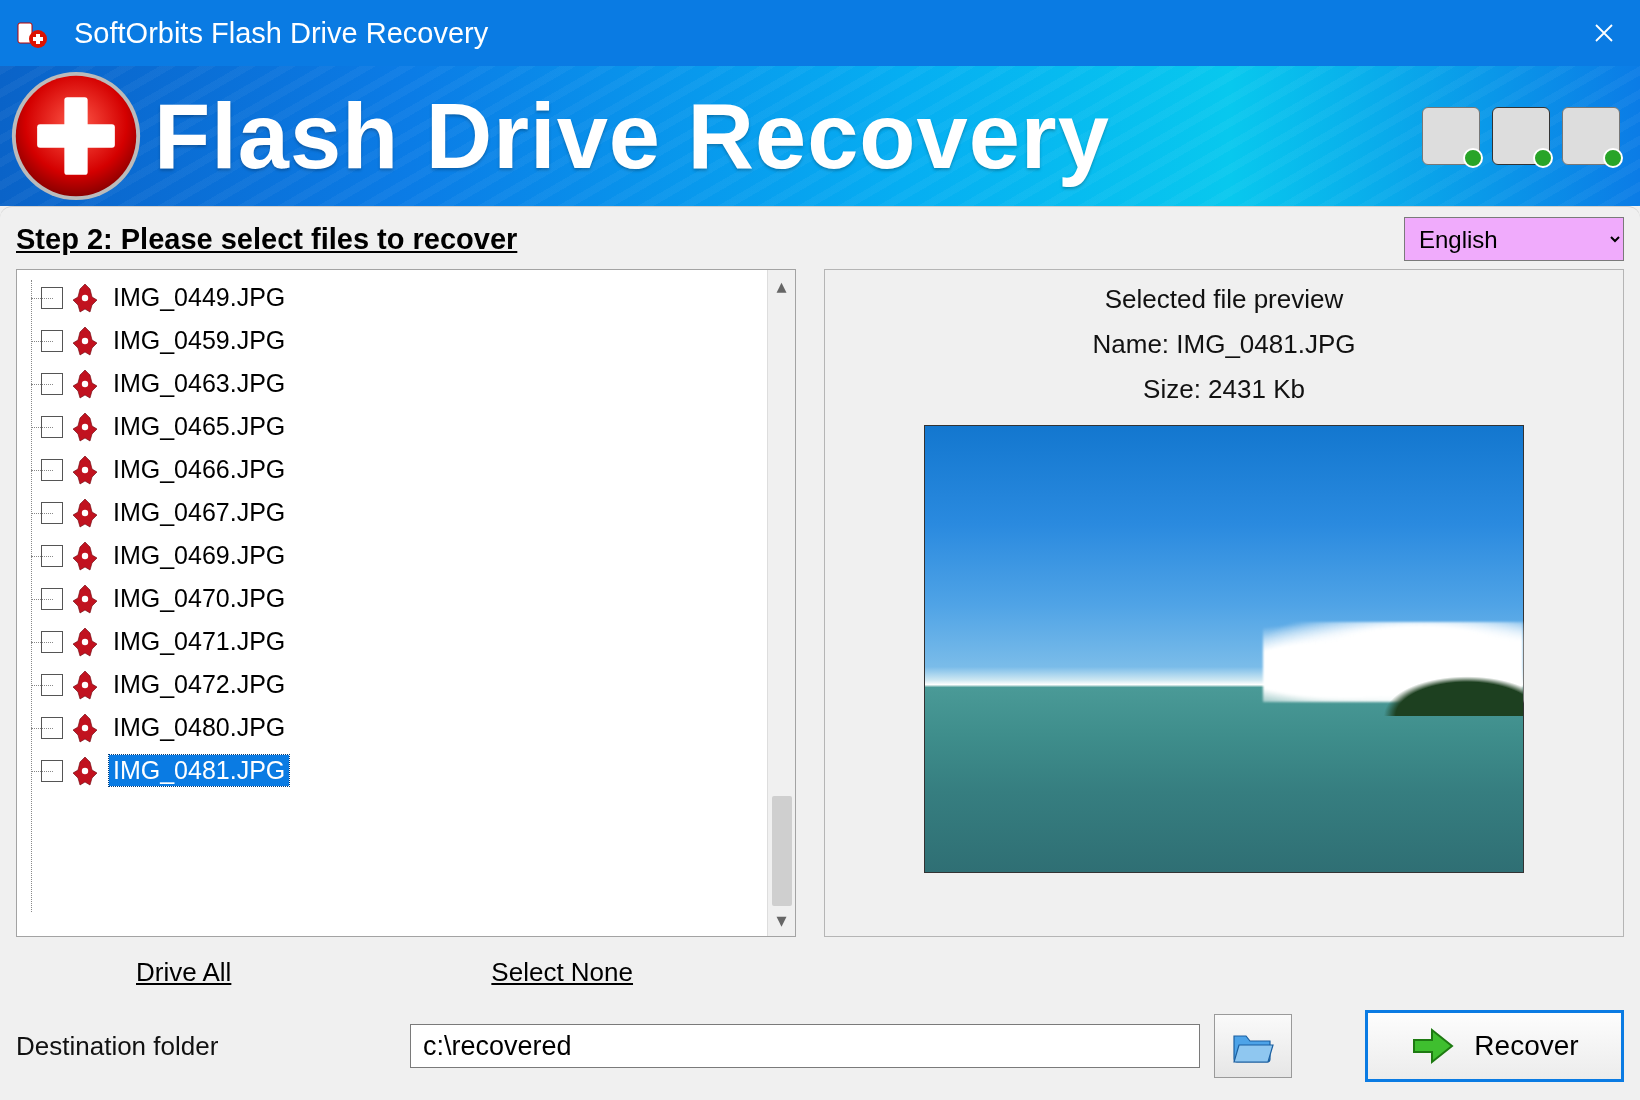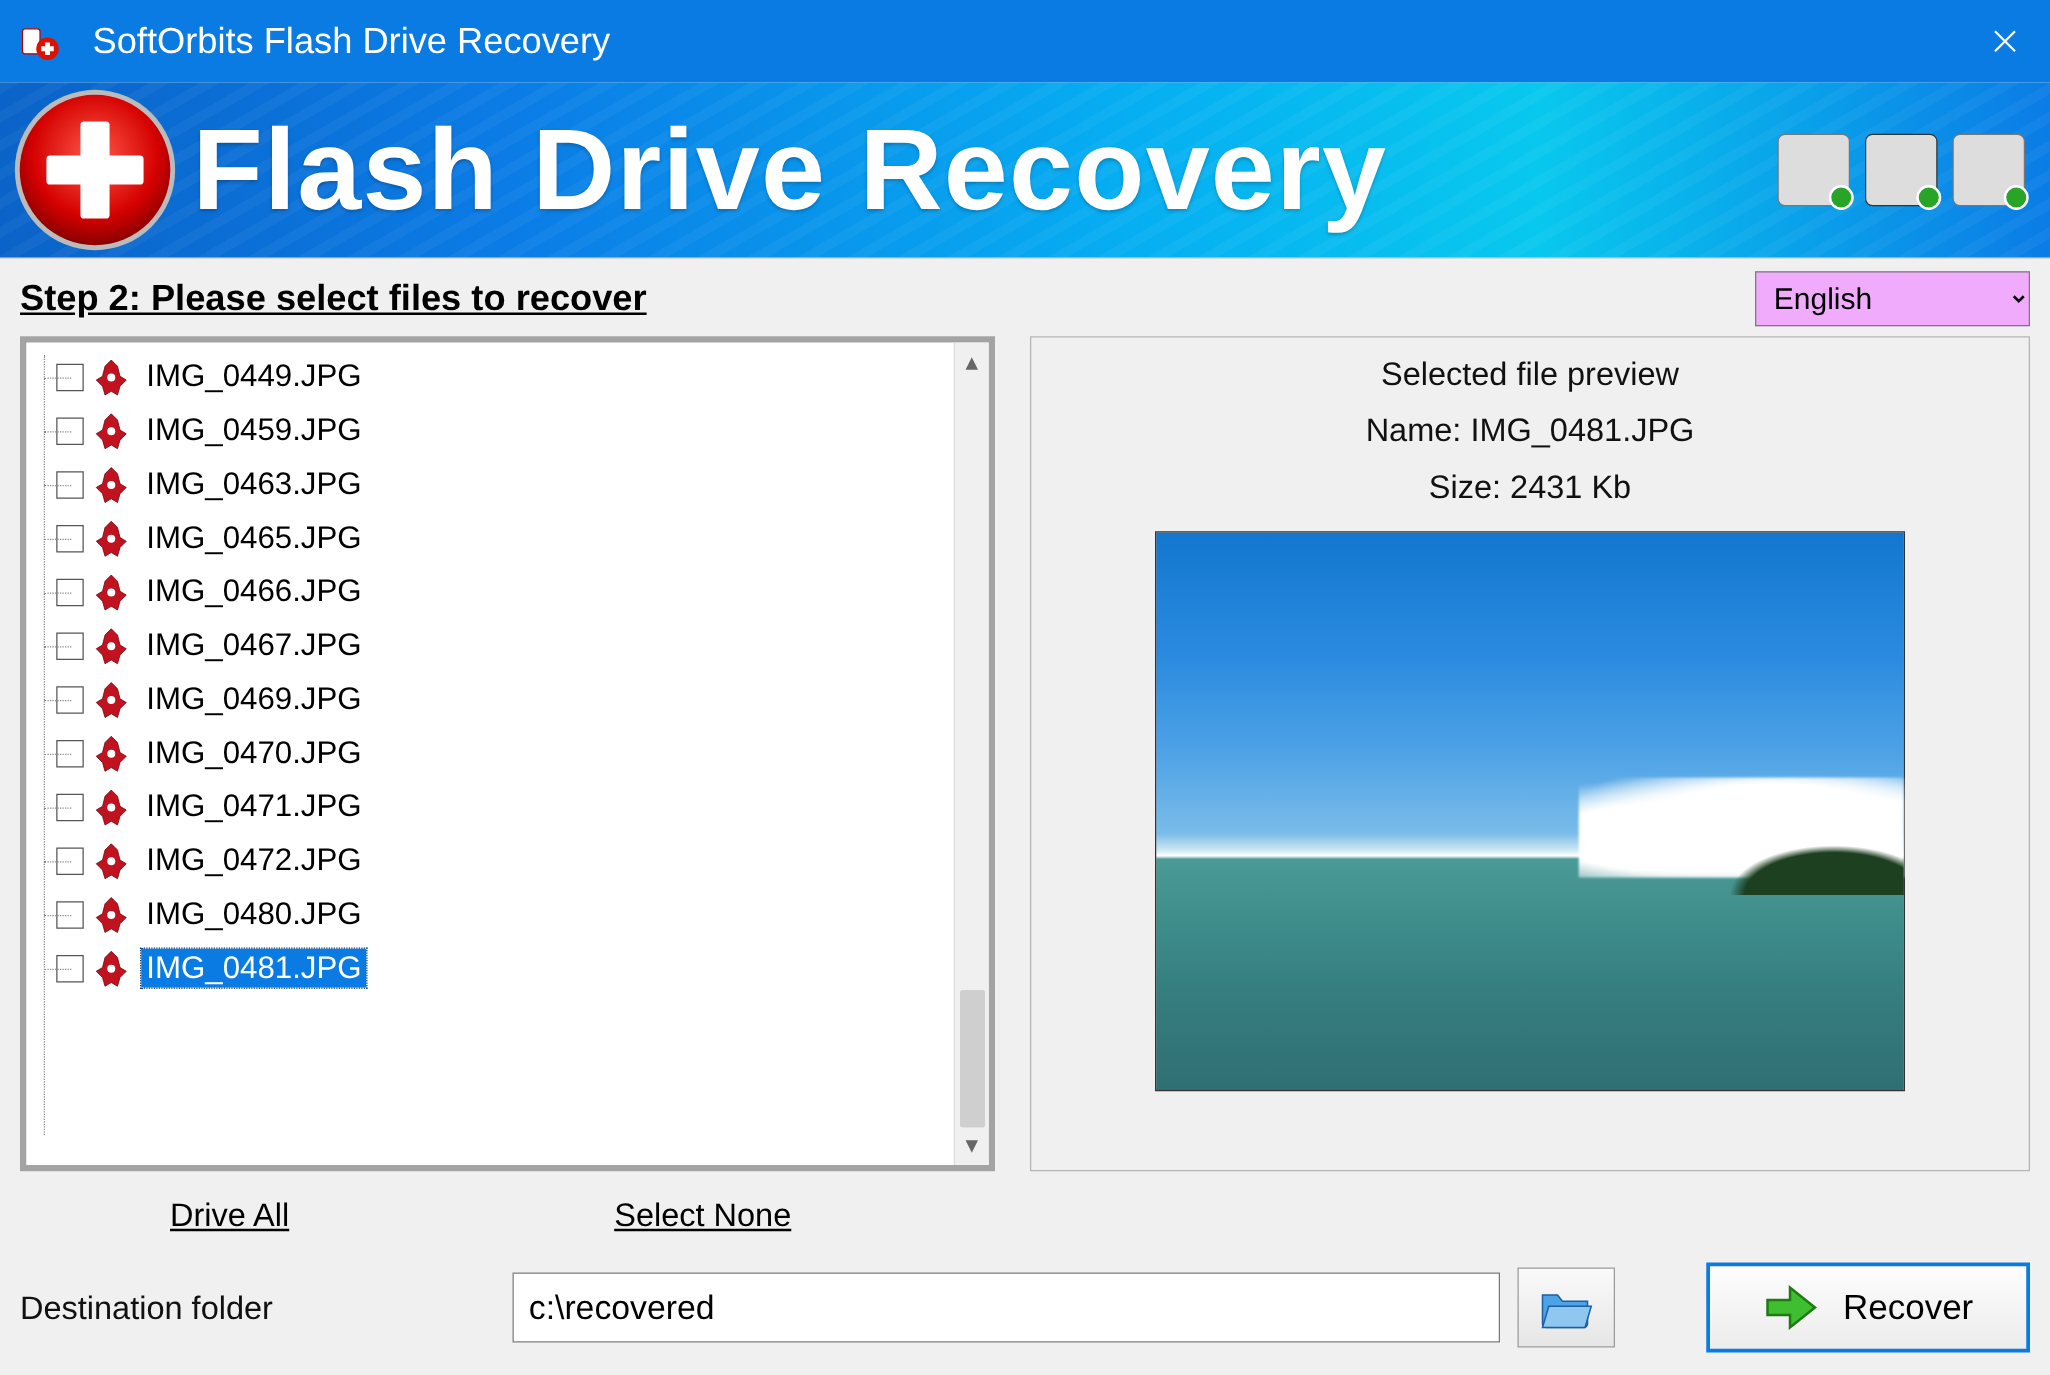--- a/index.html
+++ b/index.html
@@ -89,20 +89,21 @@
   .dev-sd  { background: linear-gradient(#ffb000,#c05000); border:1px solid #333;}
   .dev-cam { background: linear-gradient(#e8e8e8,#b8b8b8); border:1px solid #777;}
   
   .content {
     flex: 1;
     background: #f0f0f0;
     border-top: 1px solid #d0d0d0;
     padding: 10px 16px 18px 16px;
     display: flex;
     flex-direction: column;
+    border-radius: 12px;
   }
   .toprow {
     display: flex;
     justify-content: space-between;
     align-items: center;
     margin-bottom: 8px;
   }
   .step-label {
     font-size: 29px;
     font-weight: 700;
@@ -118,21 +119,21 @@
   }
   .midrow {
     flex: 1;
     display: flex;
     gap: 28px;
     min-height: 0;
   }
   
   .tree-wrap {
     width: 780px;
-    border: 5px solid #a3a3a3;
+    border: 1px solid #a3a3a3;
     background: #fff;
     position: relative;
     overflow: hidden;
   }
   .tree-scroll {
     position: absolute;
     right: 0; top: 0; bottom: 0;
     width: 28px;
     background: #f0f0f0;
     border-left: 1px solid #ddd;
@@ -263,21 +264,21 @@
   
   .bottom-row {
     display: flex;
     align-items: center;
     gap: 14px;
     padding-top: 10px;
   }
   .dest-label { font-size: 26px; color: #111; width: 380px; }
   .dest-input {
     flex: 0 0 790px;
-    height: 56px;
+    height: 44px;
     font-size: 27px;
     padding: 4px 12px;
     border: 1.5px solid #7a7a7a;
     background: #fff;
   }
   .browse-btn {
     width: 78px; height: 64px;
     border: 1px solid #9a9a9a;
     background: linear-gradient(#fafafa,#e6e6e6);
     display: flex; align-items: center; justify-content: center;

